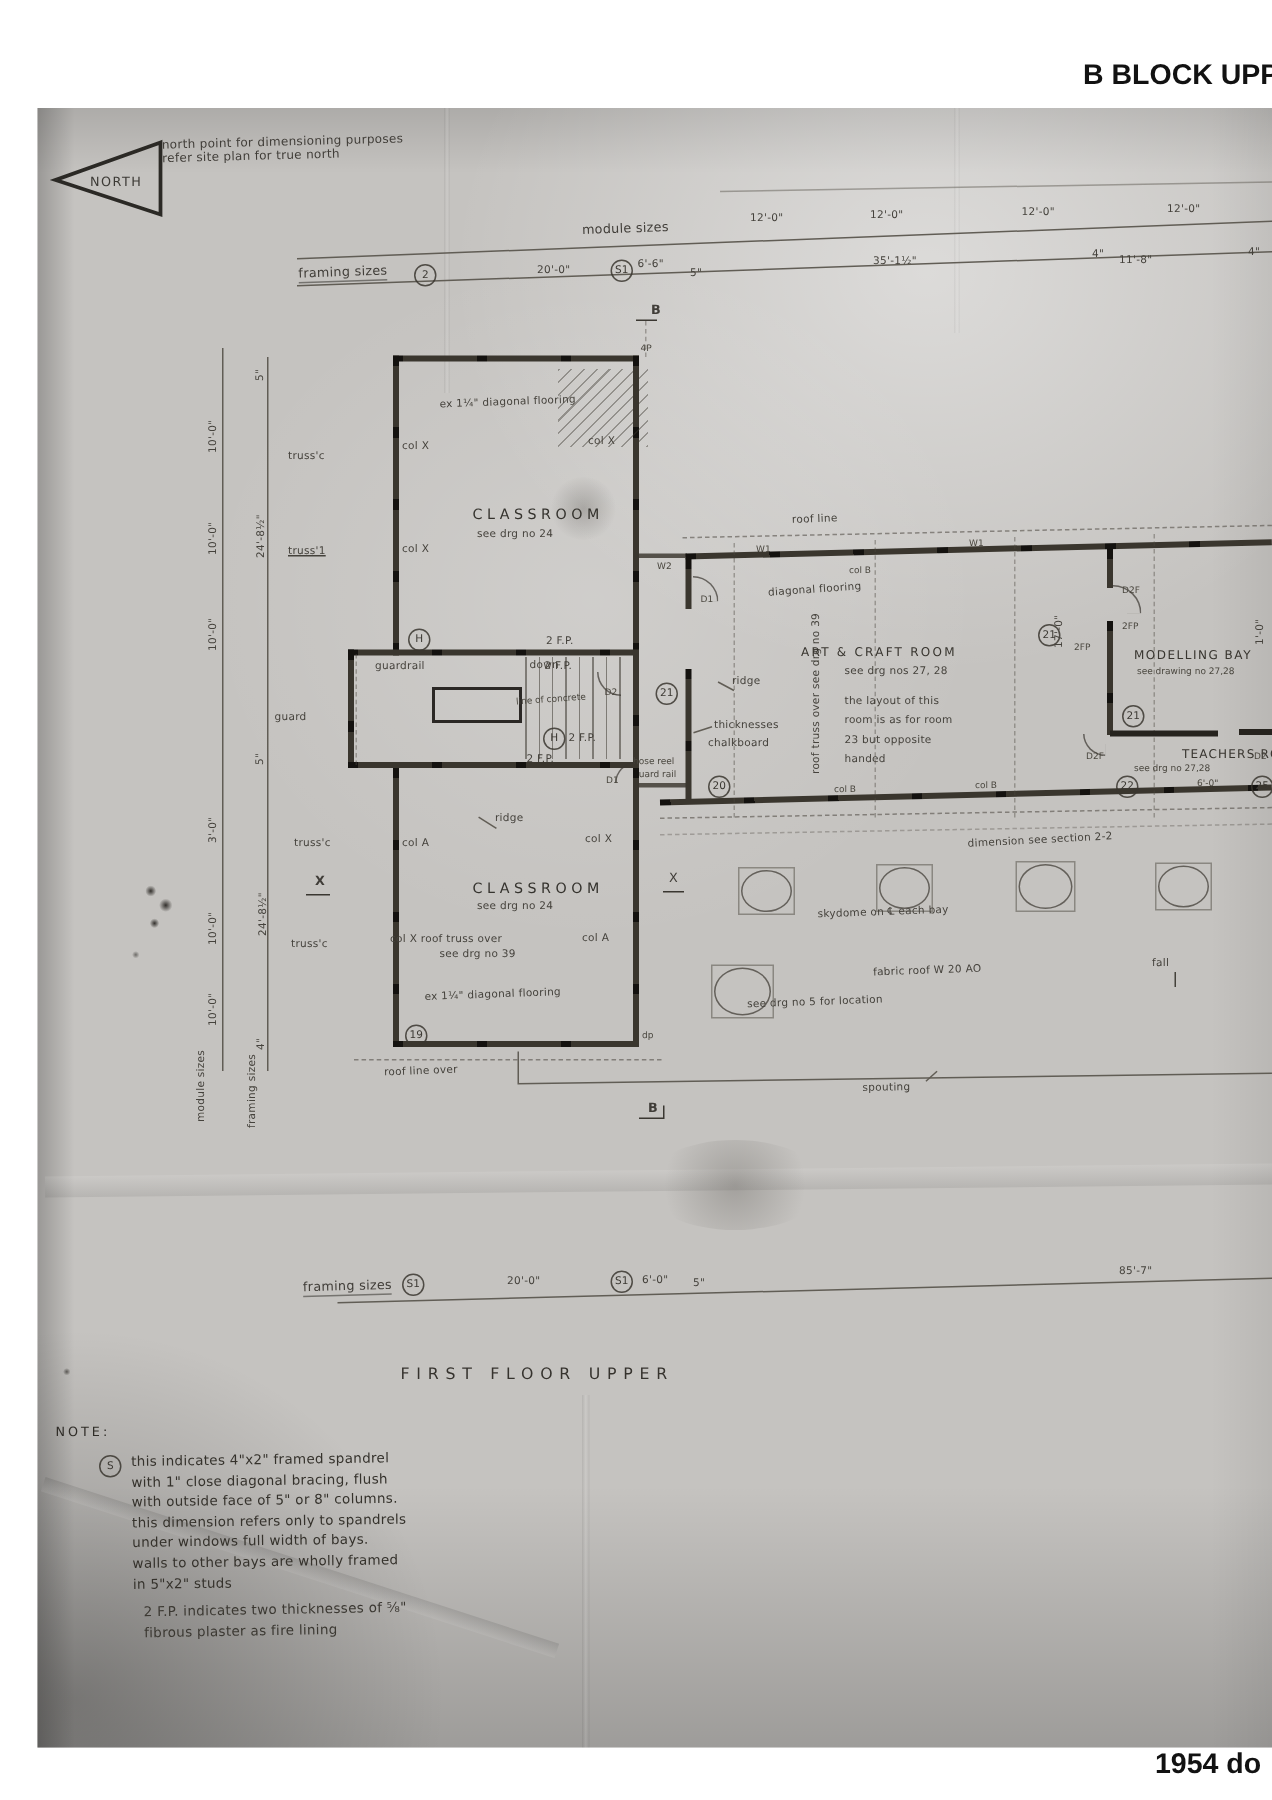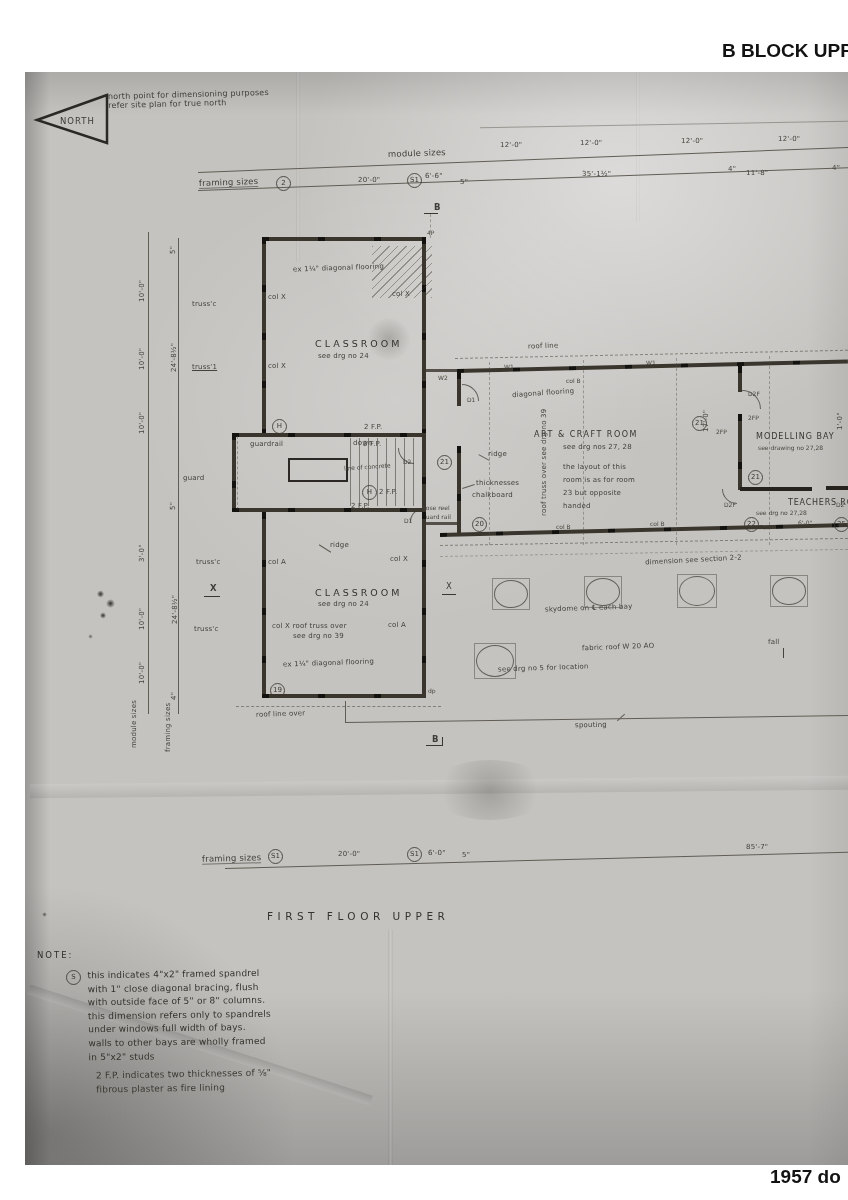--- a/index.html
+++ b/index.html
@@ -49,21 +49,21 @@
   .stain{position:absolute;border-radius:50%;background:radial-gradient(circle,rgba(40,36,30,.22),rgba(40,36,30,0) 70%);}
   .ftr{position:absolute;font-family:"Liberation Sans",sans-serif;font-weight:bold;
        font-size:19px;color:#121212;white-space:nowrap;}
 </style>
 </head>
 <body>
 
 <div class="page">
 
   <span class="hdr" style="left:722px;top:40px;">B BLOCK UPPER</span>
-  <span class="ftr" style="left:770px;top:1166px;">1957 do</span>
+  <span class="ftr" style="left:770px;top:1166px;">1954 do</span>
 
   <div class="photo"></div>
 
   <div class="crease" style="left:296px;top:72px;width:4px;height:190px;background:linear-gradient(90deg,rgba(0,0,0,.07),rgba(255,255,255,.12),rgba(0,0,0,.05));"></div>
   <div class="crease" style="left:636px;top:72px;width:4px;height:150px;background:linear-gradient(90deg,rgba(0,0,0,.05),rgba(255,255,255,.10),rgba(0,0,0,.04));"></div>
   <div class="crease" style="left:388px;top:930px;width:5px;height:235px;background:linear-gradient(90deg,rgba(0,0,0,.08),rgba(255,255,255,.10),rgba(0,0,0,.06));"></div>
   <div class="crease" style="left:30px;top:780px;width:818px;height:14px;background:linear-gradient(180deg,rgba(255,255,255,.10),rgba(0,0,0,.07));transform:rotate(-.6deg);"></div>
   <div class="crease" style="left:20px;top:1040px;width:360px;height:10px;background:linear-gradient(180deg,rgba(0,0,0,.10),rgba(255,255,255,.08));transform:rotate(18deg);"></div>
   <div class="stain" style="left:366px;top:318px;width:46px;height:42px;"></div>
   <div class="stain" style="left:430px;top:760px;width:120px;height:60px;"></div>
@@ -171,21 +171,21 @@
 
   <div class="wallv" style="left:262px;top:512px;width:4px;height:186px;"></div>
   <div class="wallv" style="left:422px;top:512px;width:4px;height:186px;"></div>
   <div class="wallh" style="left:262px;top:694px;width:164px;height:4px;"></div>
   <span class="hw-sm" style="left:330px;top:541px;">ridge</span>
   <div class="line" style="left:318px;top:548px;width:14px;transform:rotate(32deg);"></div>
   <span class="hw-sm" style="left:268px;top:558px;">col A</span>
   <span class="hw-sm" style="left:390px;top:555px;">col X</span>
   <span class="caps" style="left:315px;top:587px;">CLASSROOM</span>
   <span class="hw-sm" style="left:318px;top:600px;">see drg no 24</span>
-  <span class="hw-sm" style="left:272px;top:622px;">col X   roof truss over</span>
+  <span class="hw-sm" style="left:260px;top:622px;">col X   roof truss over</span>
   <span class="hw-sm" style="left:293px;top:632px;">see drg no 39</span>
   <span class="hw-sm" style="left:388px;top:621px;">col A</span>
   <span class="hw-sm" style="left:283px;top:659px;transform:rotate(-2deg);">ex 1¼" diagonal flooring</span>
   <span class="circ" style="left:270px;top:683px;">19</span>
   <span class="hw-xs" style="left:428px;top:687px;">dp</span>
   <div class="dline" style="left:236px;top:706px;width:205px;"></div>
   <span class="hw-sm" style="left:256px;top:710px;transform:rotate(-2deg);">roof line over</span>
 
   <span class="hw" style="left:210px;top:583px;font-weight:bold;">X</span>
   <div class="line" style="left:204px;top:596px;width:16px;background:#3a3731;"></div>

